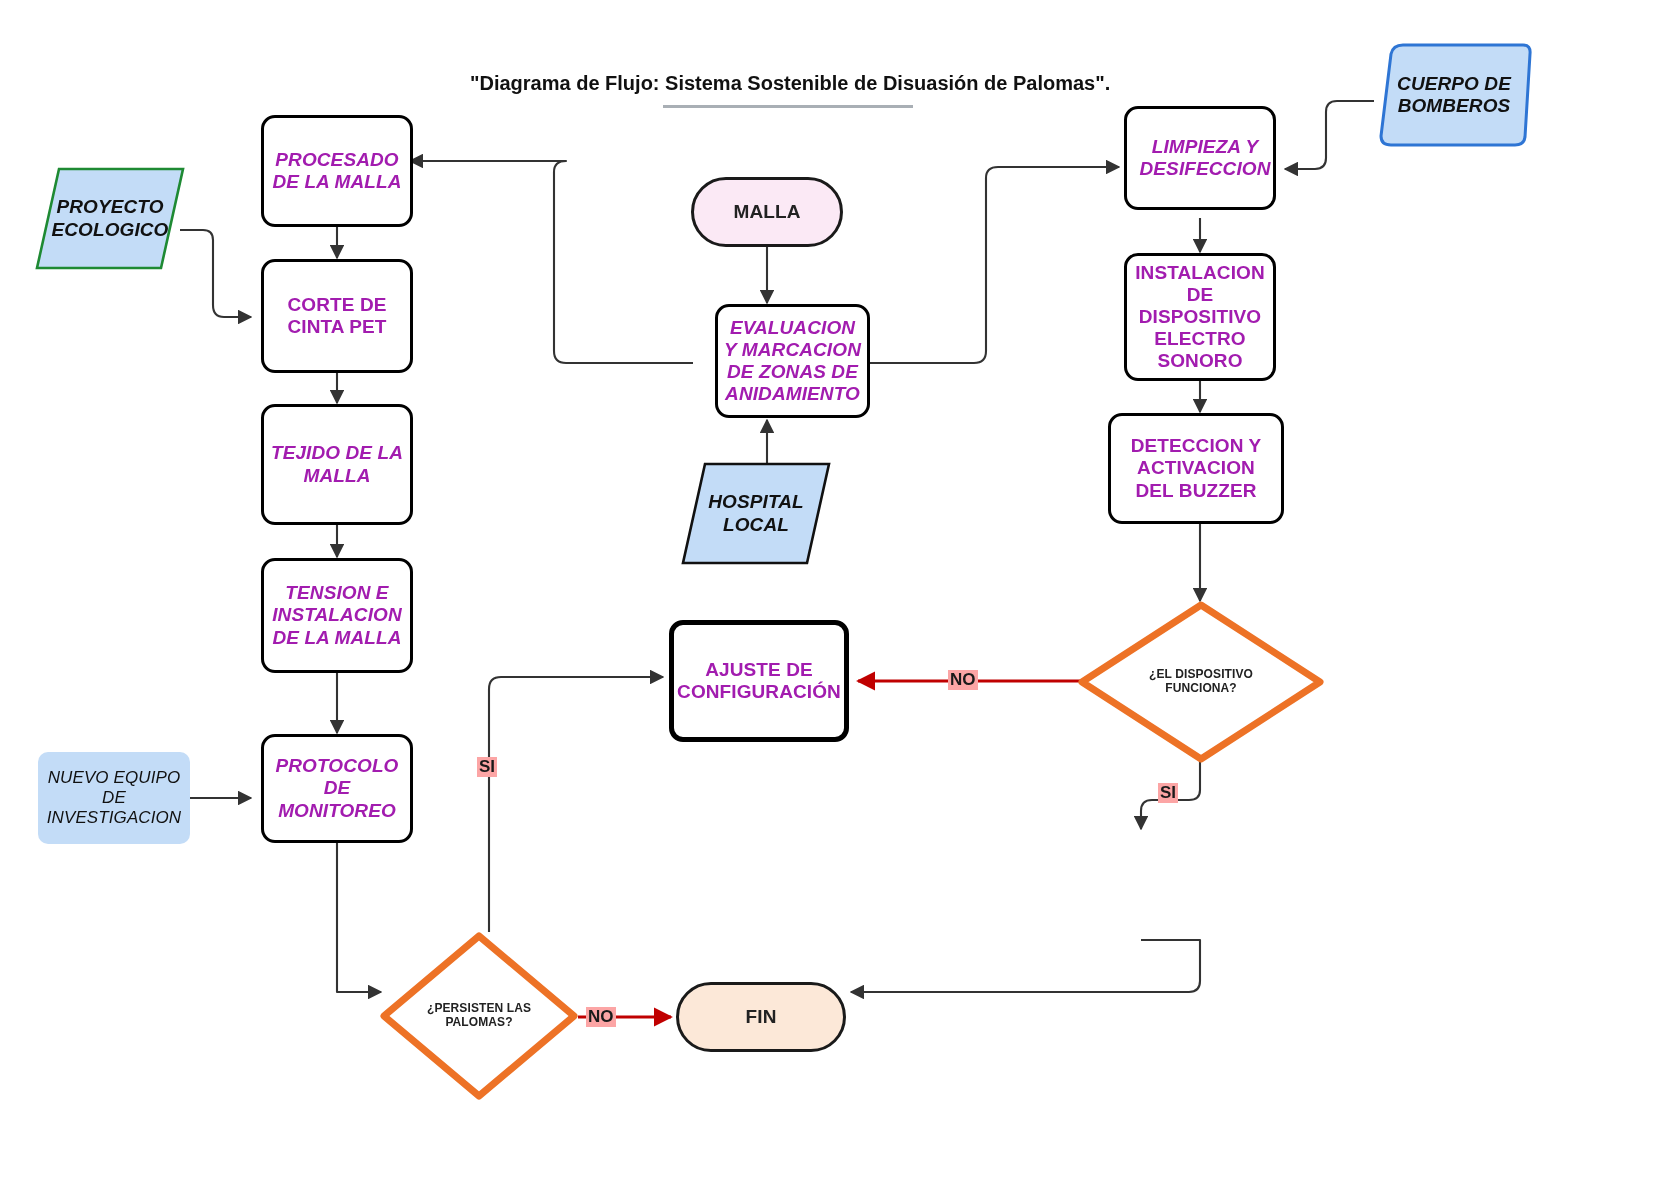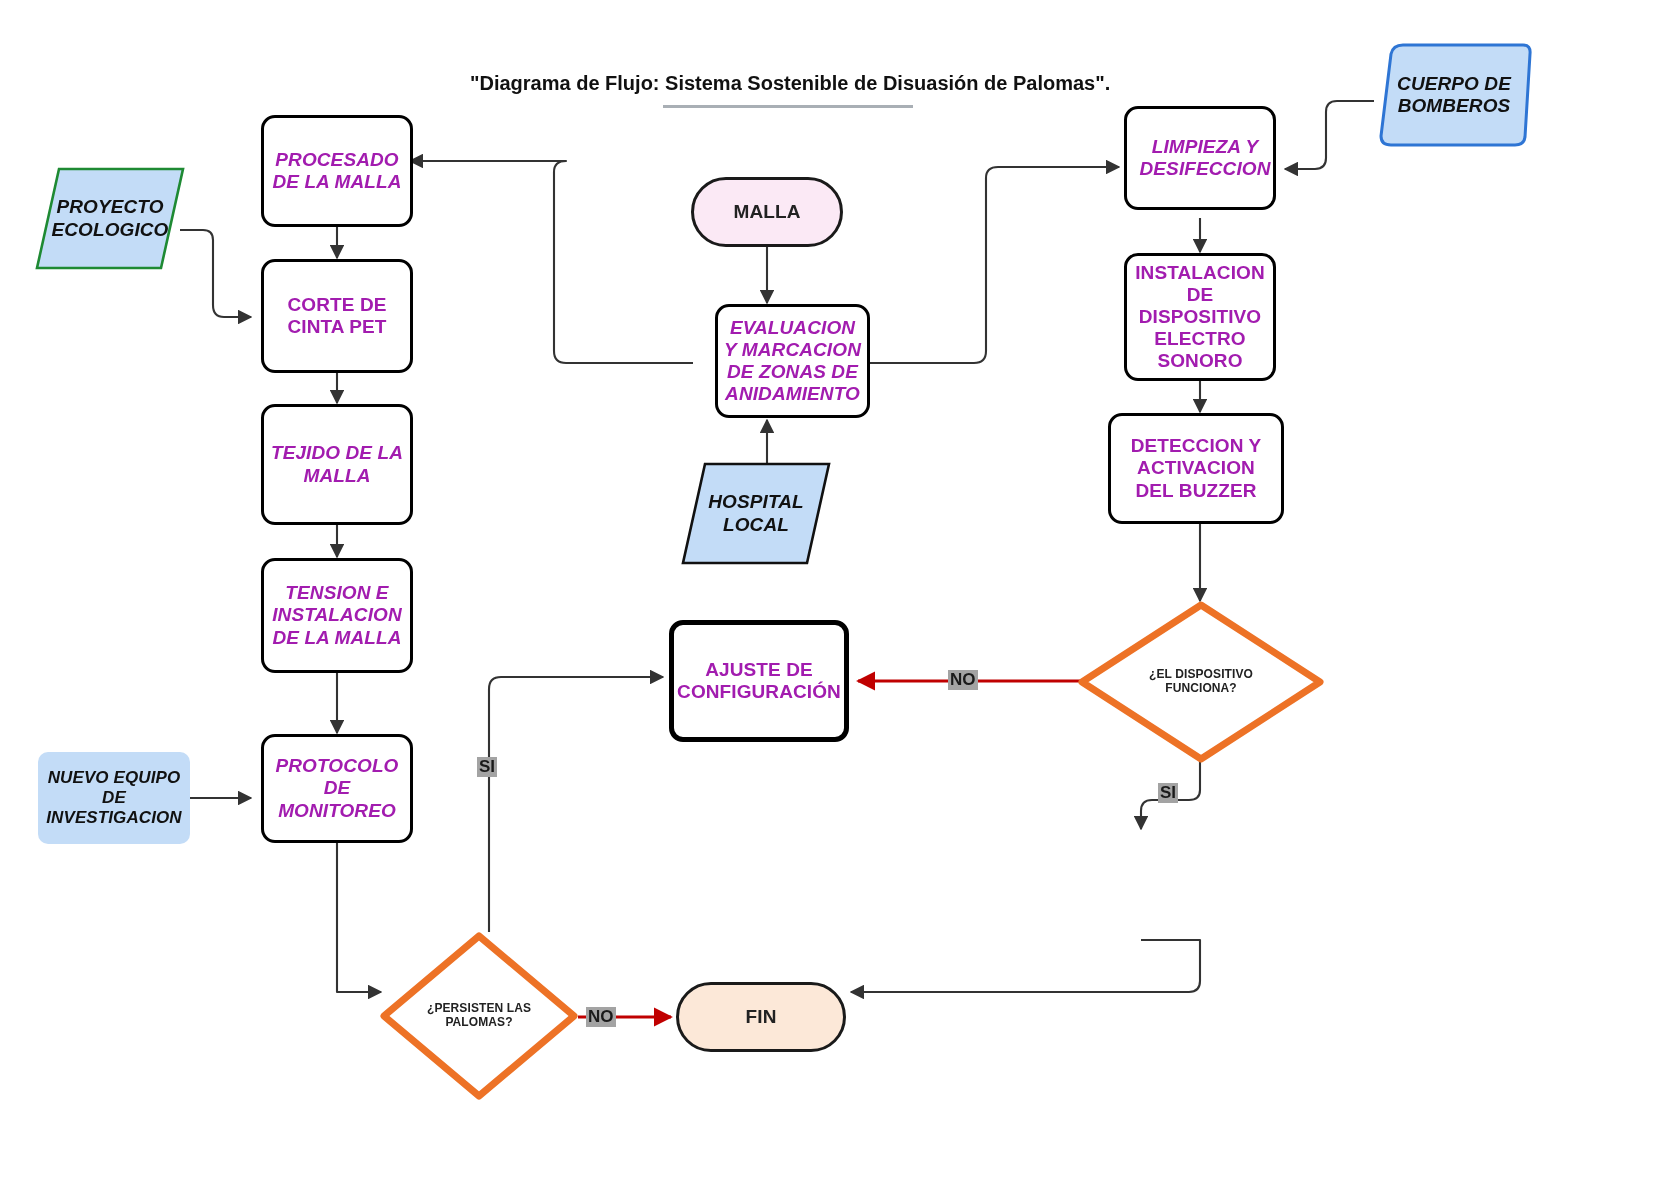--- a/index.html
+++ b/index.html
@@ -25,40 +25,40 @@
   .term.end{background:#fce8d8;}
 
   
   .para{background:transparent;border:none;}
   .para .shp{position:absolute;left:0;top:0;width:100%;height:100%;}
   .para .lbl{position:relative;z-index:2;font-weight:bold;font-style:italic;
              font-size:19px;color:#111;padding:0 8px;}
 
   
   .bluebox{background:#c3dcf7;border:none;border-radius:10px;}
-  .bluebox .lbl{font-weight:bold;font-style:italic;font-size:17px;color:#111;}
+  .bluebox .lbl{font-weight:normal;font-style:italic;font-size:17px;color:#111;}
 
   
   .diamond{background:transparent;}
   .diamond .shp{position:absolute;left:0;top:0;width:100%;height:100%;}
   .diamond .lbl{position:relative;z-index:2;font-weight:bold;font-size:12px;color:#222;}
 
   
   .hex{background:transparent;}
   .hex .shp{position:absolute;left:0;top:0;width:100%;height:100%;}
   .hex .lbl{position:relative;z-index:2;font-weight:bold;font-size:19px;color:#111;}
 
   
   #title{position:absolute;z-index:5;font-weight:bold;font-size:20px;color:#111;
          white-space:nowrap;}
   #title-rule{position:absolute;z-index:4;height:3px;background:#a9afb5;}
 
   
   .elabel{position:absolute;z-index:6;font-weight:bold;font-size:17px;color:#1a1a1a;
-          background:#a3a3a3;padding:0 2px;white-space:nowrap;}
+          background:#fca5a5;padding:0 2px;white-space:nowrap;}
 </style>
 </head>
 <body>
 
 <div id="canvas">
 
   <svg id="wires" viewBox="0 0 1673 1197" xmlns="http://www.w3.org/2000/svg">
     <defs>
       <marker id="ah-dark" viewBox="0 0 10 10" refX="9" refY="5" markerWidth="7" markerHeight="7" orient="auto-start-reverse">
         <path d="M0,0 L10,5 L0,10 z" fill="#333"></path>

